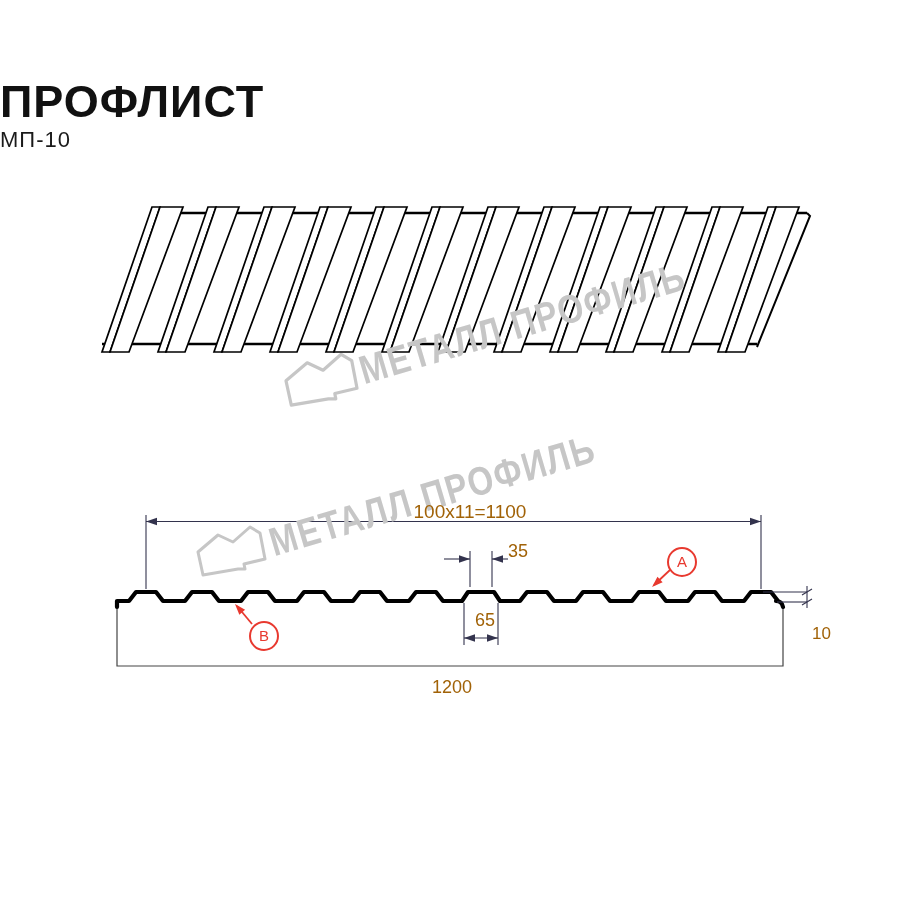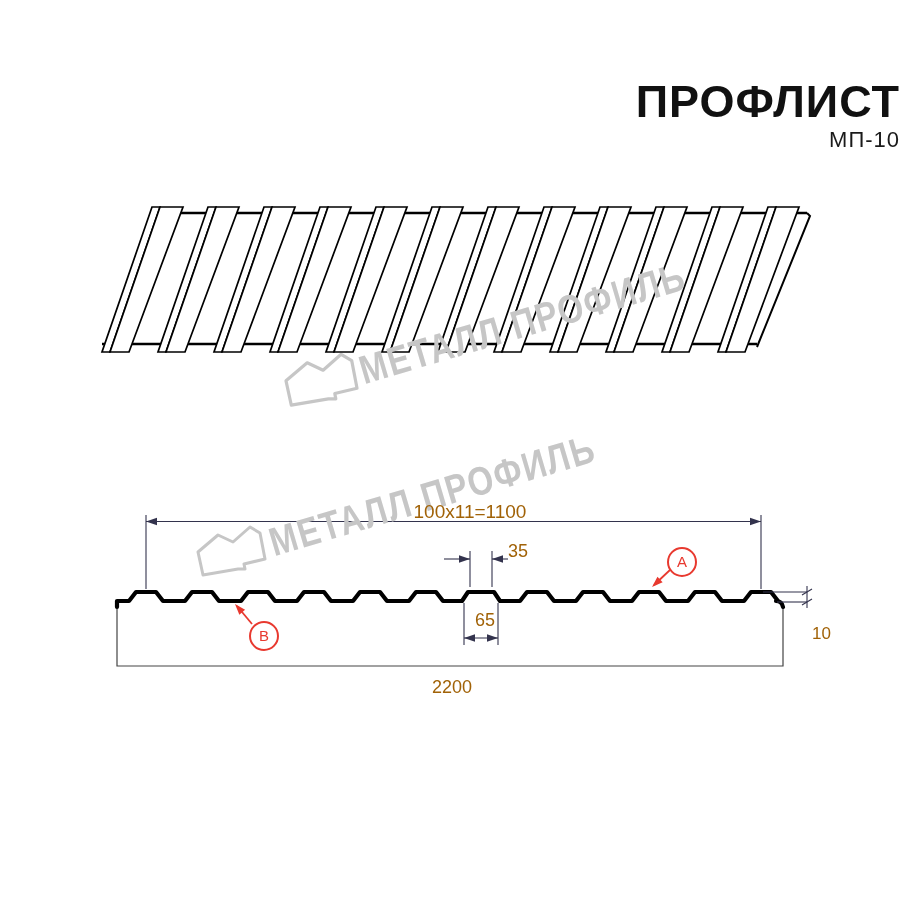--- a/index.html
+++ b/index.html
@@ -1,21 +1,21 @@
 <!DOCTYPE html>
 <html><head>
 <meta charset="utf-8">
 <style>
   html,body{margin:0;padding:0;background:#fff;}
   #canvas{position:relative;width:900px;height:900px;background:#fff;overflow:hidden;
           font-family:"Liberation Sans",sans-serif;}
   #lineart{position:absolute;left:0;top:0;width:900px;height:900px;}
-  .title{position:absolute;left:0;top:76px;width:900px;text-align:right;
+  .title{position:absolute;left:0;top:76px;width:900px;text-align:left;
          font-size:45px;font-weight:700;letter-spacing:1px;color:#111;}
-  .subtitle{position:absolute;left:0;top:127px;width:900px;text-align:right;
+  .subtitle{position:absolute;left:0;top:127px;width:900px;text-align:left;
          font-size:22px;font-weight:500;letter-spacing:1px;color:#1a1a1a;}
   .footer-note{position:absolute;left:0;top:787px;width:900px;text-align:center;
          font-size:20px;font-weight:700;letter-spacing:.4px;color:#1c1c1c;}
   .wm-text{position:absolute;white-space:nowrap;color:#c6c6c6;
          font-size:40px;font-weight:700;letter-spacing:2px;
          transform:rotate(-16.5deg) scaleX(.82);transform-origin:0 100%;
          height:40px;line-height:40px;}
   .wm1{left:366px;top:350px;}
   .wm2{left:276px;top:522px;}
   .dim{position:absolute;color:#a16207;text-align:center;}
@@ -107,18 +107,18 @@
   <div class="title">ПРОФЛИСТ</div>
   <div class="subtitle">МП-10</div>
 
   <div class="wm-text wm1">МЕТАЛЛ ПРОФИЛЬ</div>
   <div class="wm-text wm2">МЕТАЛЛ ПРОФИЛЬ</div>
 
   <div class="dim dim-1100">100x11=1100</div>
   <div class="dim dim-35">35</div>
   <div class="dim dim-65">65</div>
   <div class="dim dim-10">10</div>
-  <div class="dim dim-1200">2200</div>
+  <div class="dim dim-1200">1200</div>
 
   <div class="callout callout-a">A</div>
   <div class="callout callout-b">B</div>
 
 </div>
 
 </body></html>

